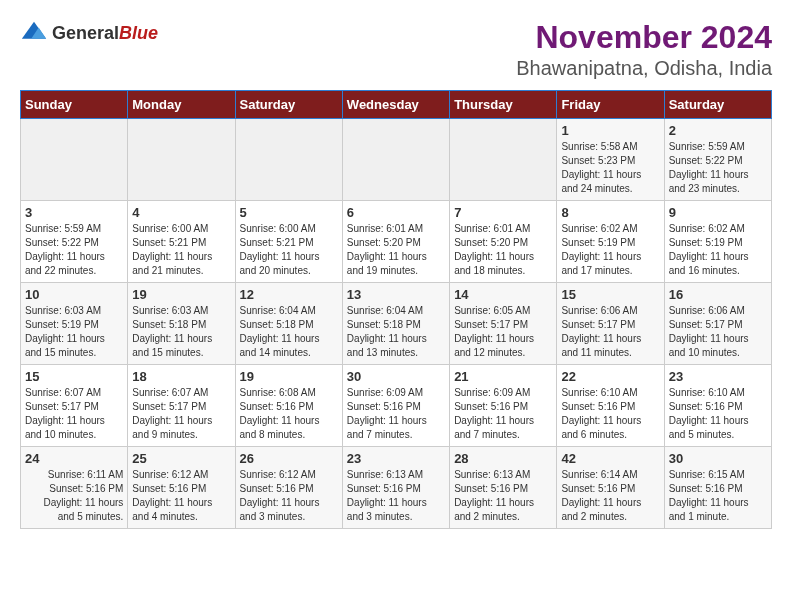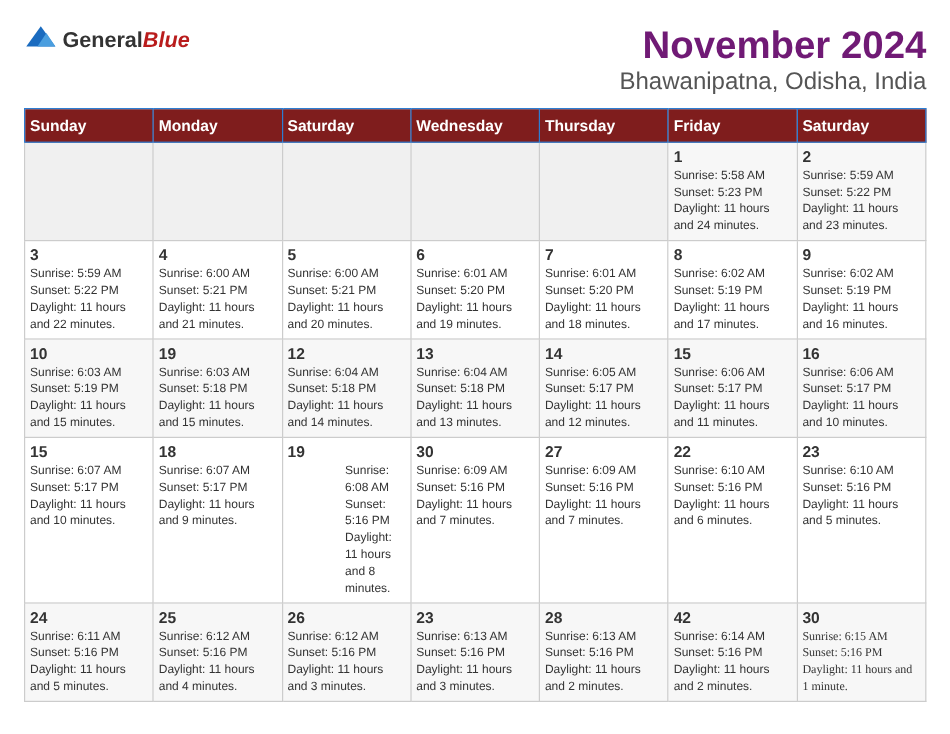--- a/index.html
+++ b/index.html
@@ -247,53 +247,53 @@
 Daylight: 11 hours and 10 minutes.</div>
         </td>
         <td>
           <span class="day-num">18</span>
           <div class="day-info" style="white-space: pre-line;">Sunrise: 6:07 AM
 Sunset: 5:17 PM
 Daylight: 11 hours and 9 minutes.</div>
         </td>
         <td>
           <span class="day-num">19</span>
-          <div class="day-info" style="white-space: pre-line; margin-left: 48px;">Sunrise: 6:08 AM
+          <div class="day-info" style="white-space: pre-line;">Sunrise: 6:08 AM
 Sunset: 5:16 PM
 Daylight: 11 hours and 8 minutes.</div>
         </td>
         <td>
           <span class="day-num">30</span>
           <div class="day-info" style="white-space: pre-line;">Sunrise: 6:09 AM
 Sunset: 5:16 PM
 Daylight: 11 hours and 7 minutes.</div>
         </td>
         <td>
-          <span class="day-num">27</span>
+          <span class="day-num">21</span>
           <div class="day-info" style="white-space: pre-line;">Sunrise: 6:09 AM
 Sunset: 5:16 PM
 Daylight: 11 hours and 7 minutes.</div>
         </td>
         <td>
           <span class="day-num">22</span>
           <div class="day-info" style="white-space: pre-line;">Sunrise: 6:10 AM
 Sunset: 5:16 PM
 Daylight: 11 hours and 6 minutes.</div>
         </td>
         <td>
           <span class="day-num">23</span>
           <div class="day-info" style="white-space: pre-line;">Sunrise: 6:10 AM
 Sunset: 5:16 PM
 Daylight: 11 hours and 5 minutes.</div>
         </td>
       </tr>
       <tr>
         <td>
           <span class="day-num">24</span>
-          <div class="day-info" style="white-space: pre-line;">Sunrise: 6:11 AM
+          <div class="day-info" style="white-space: pre-line; text-align: right;">Sunrise: 6:11 AM
 Sunset: 5:16 PM
 Daylight: 11 hours and 5 minutes.</div>
         </td>
         <td>
           <span class="day-num">25</span>
           <div class="day-info" style="white-space: pre-line;">Sunrise: 6:12 AM
 Sunset: 5:16 PM
 Daylight: 11 hours and 4 minutes.</div>
         </td>
         <td>
@@ -315,19 +315,19 @@
 Daylight: 11 hours and 2 minutes.</div>
         </td>
         <td>
           <span class="day-num">42</span>
           <div class="day-info" style="white-space: pre-line;">Sunrise: 6:14 AM
 Sunset: 5:16 PM
 Daylight: 11 hours and 2 minutes.</div>
         </td>
         <td>
           <span class="day-num">30</span>
-          <div class="day-info" style="white-space: pre-line; font-family: Liberation Serif, serif;">Sunrise: 6:15 AM
+          <div class="day-info" style="white-space: pre-line;">Sunrise: 6:15 AM
 Sunset: 5:16 PM
 Daylight: 11 hours and 1 minute.</div>
         </td>
       </tr>
     </tbody>
 </table>
 
 </body></html>

